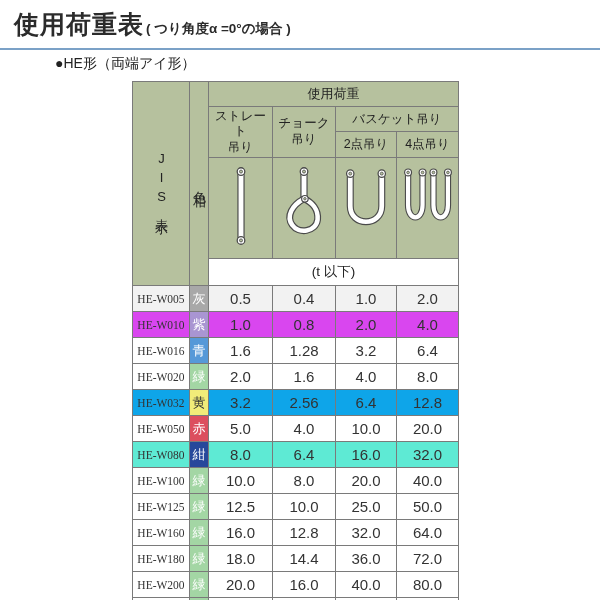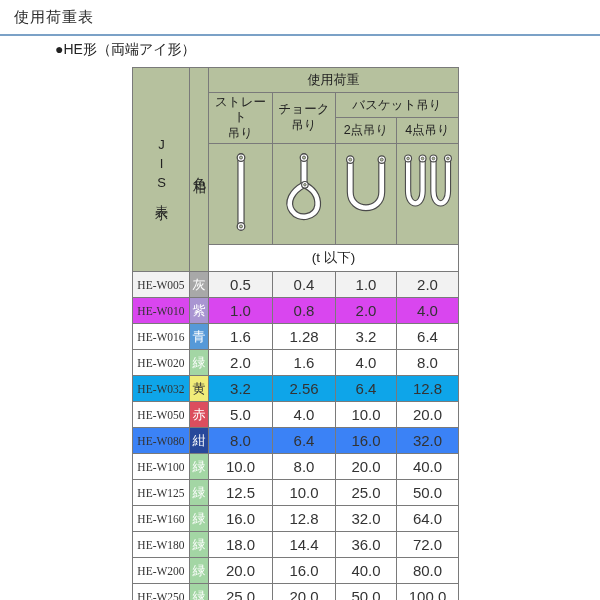--- a/index.html
+++ b/index.html
@@ -5,21 +5,21 @@
   html, body { margin: 0; padding: 0; }
   body {
     width: 600px; height: 600px;
     background: #ffffff;
     font-family: "Liberation Sans", "DejaVu Sans", sans-serif;
     color: #2b2b2b;
     overflow: hidden;
   }
   .page-header { padding: 8px 0 0 14px; }
   .title-line { display: flex; align-items: baseline; }
-  .main-title { font-size: 15px; font-weight: normal; letter-spacing: 1px; color: #2b2b2b; }
+  .main-title { font-size: 25px; font-weight: bold; letter-spacing: 1px; color: #2b2b2b; }
   .title-note { font-size: 13.5px; font-weight: bold; color: #2b2b2b; margin-left: 2px; }
   .rule { height: 2px; width: 600px; margin-top: 7px; }
   .section-label { font-size: 14px; color: #222; margin: 5px 0 8px 55px; }
 
   table.load-table {
     border-collapse: collapse;
     table-layout: fixed;
     margin: 4px 0 0 132px;
   }
   .load-table th, .load-table td {
@@ -46,20 +46,21 @@
   .code-cell { font-size: 11.5px; color: #333; height: 25px; font-family: Liberation Serif, serif; }
   .color-cell { font-size: 13px; height: 25px; }
   .val-cell { font-size: 15px; color: #333; height: 25px; margin-left: 24px; }
 </style>
 </head>
 <body>
 
 <div class="page-header">
   <div class="title-line">
     <span class="main-title">使用荷重表</span>
+    <span class="title-note">( つり角度α =0°の場合 )</span>
   </div>
 </div>
 <div class="rule" style="background: rgb(123, 161, 199);"></div>
 <div class="section-label">●HE形（両端アイ形）</div>
 
 <table class="load-table">
   <colgroup>
     <col style="width:57px">
       <col style="width:18px">
       <col style="width:64px">
@@ -184,21 +185,21 @@
     <td class="val-cell">12.8</td>
   </tr>
       <tr style="background: rgb(255, 255, 255);">
     <td class="code-cell">HE-W050</td>
     <td class="color-cell" style="background: rgb(220, 78, 94); color: rgb(255, 255, 255);">赤</td>
     <td class="val-cell">5.0</td>
     <td class="val-cell">4.0</td>
     <td class="val-cell">10.0</td>
     <td class="val-cell">20.0</td>
   </tr>
-      <tr style="background: #3b82f6;">
+      <tr style="background: #5eead4;">
     <td class="code-cell">HE-W080</td>
     <td class="color-cell" style="background: rgb(39, 72, 155); color: rgb(255, 255, 255);">紺</td>
     <td class="val-cell">8.0</td>
     <td class="val-cell">6.4</td>
     <td class="val-cell">16.0</td>
     <td class="val-cell">32.0</td>
   </tr>
       <tr style="background: rgb(255, 255, 255); padding-left: 44px;">
     <td class="code-cell">HE-W100</td>
     <td class="color-cell" style="background: rgb(163, 214, 164); color: rgb(255, 255, 255);">緑</td>

